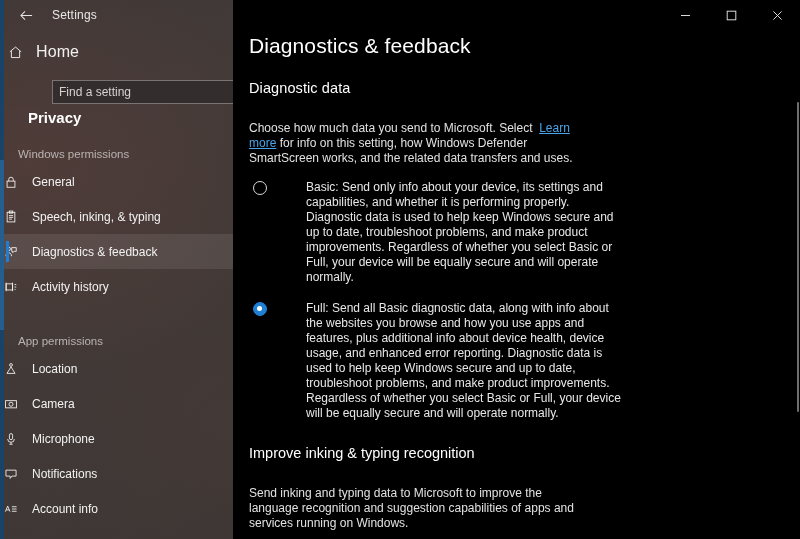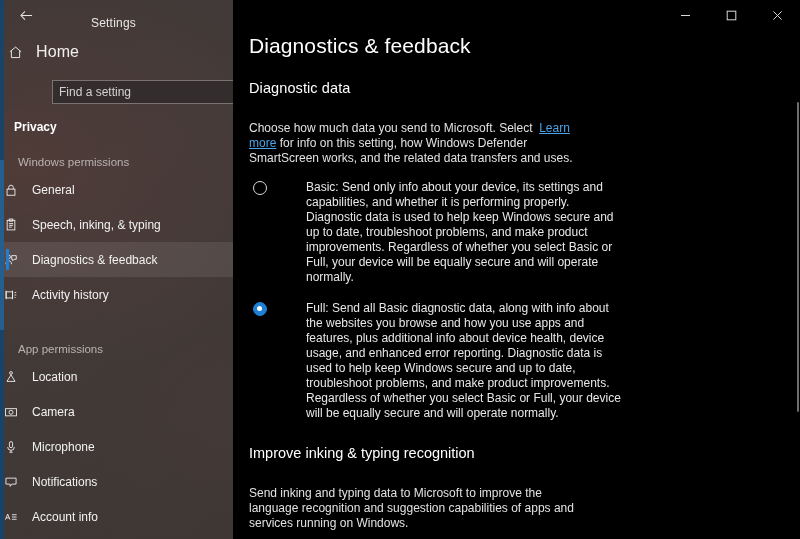--- a/index.html
+++ b/index.html
@@ -41,23 +41,22 @@
   .titlebar {
     position: absolute;
     left: 4px; top: 0;
     width: 796px; height: 30px;
     z-index: 6;
     display: flex;
     align-items: center;
   }
   .titlebar-left {
     display: flex;
-    align-items: flex-end;
+    align-items: center;
     height: 30px;
-    gap: 39px;
   }
   .back-btn {
     width: 44px; height: 30px;
     display: flex; align-items: center; justify-content: center;
     color: #e6e6e6;
   }
   .back-btn svg { display: block; }
   .app-title {
     font-size: 12px;
     color: #e8e8e8;
@@ -133,25 +132,25 @@
   }
   .search-text {
     font-size: 12px;
     color: #d5d2d1;
     flex: 1;
   }
   .search-icon { color: #d5d2d1; display: flex; }
   .search-icon svg { display: block; }
 
   .section-name {
-    font-size: 12px;
+    font-size: 15px;
     font-weight: bold;
     color: #ffffff;
-    padding: 0 0 0 10px;
-    margin-top: 16px;
+    padding: 0 0 0 24px;
+    margin-top: 5px;
   }
   .group-head {
     font-size: 11.5px;
     color: #b9b3b1;
     padding-left: 14px;
     margin-top: 22px;
     margin-bottom: 4px;
   }
   .group-head.second { margin-top: 31px; }
 

